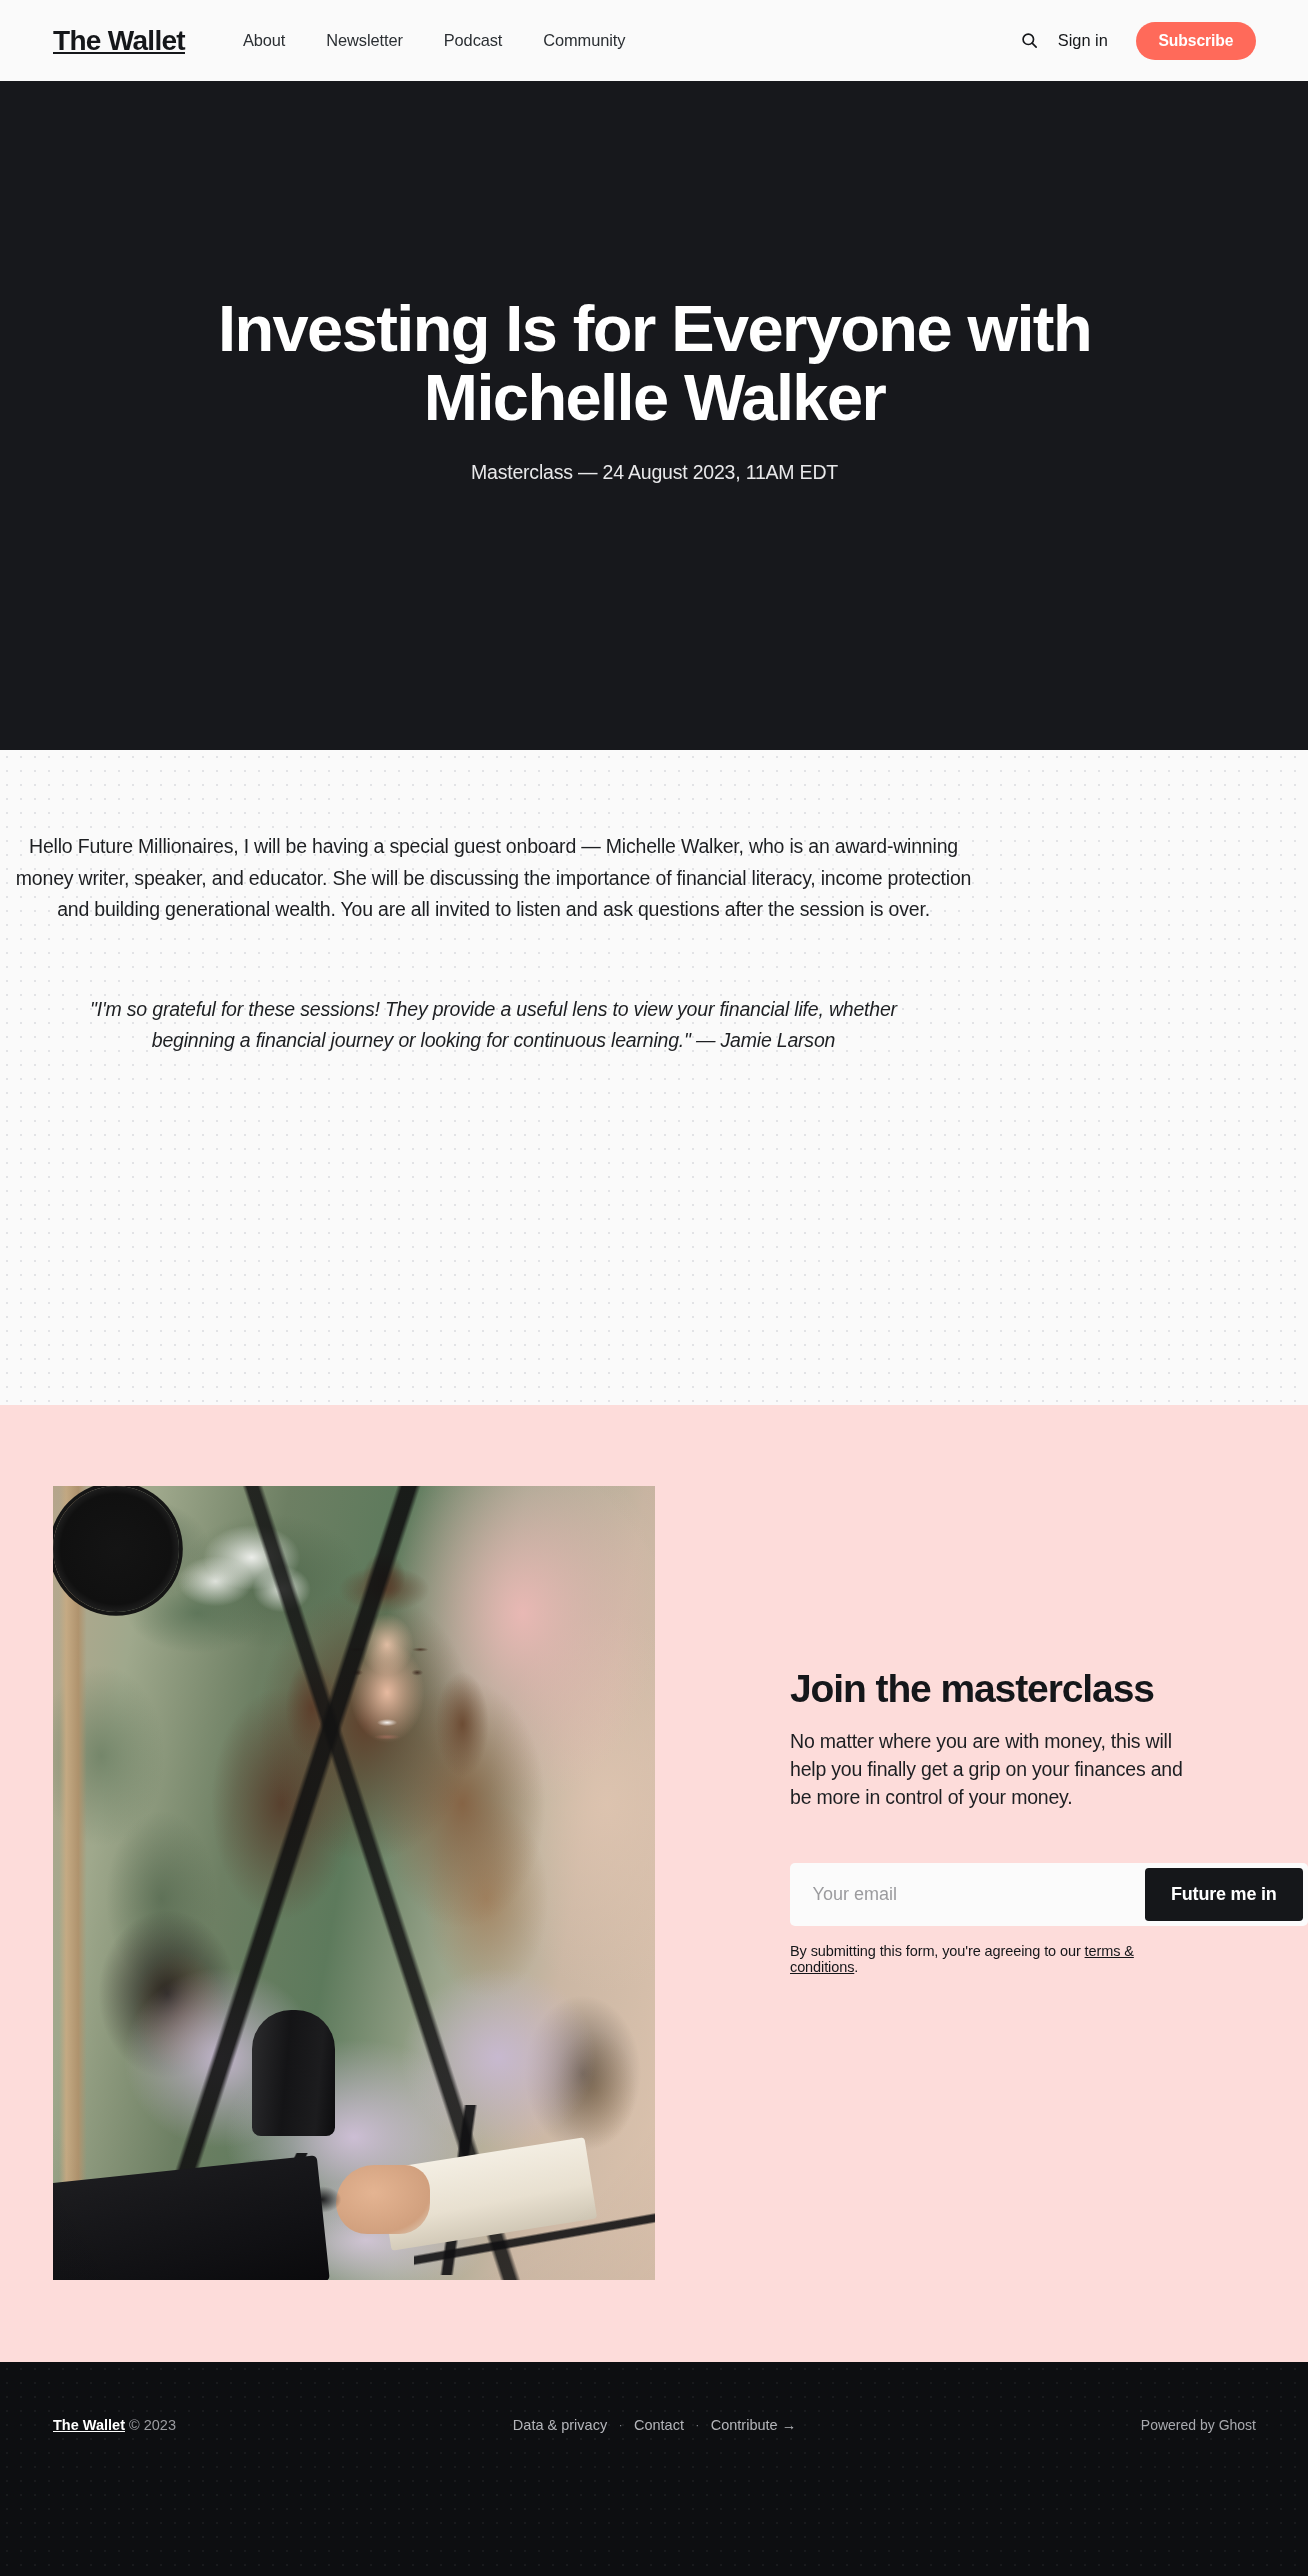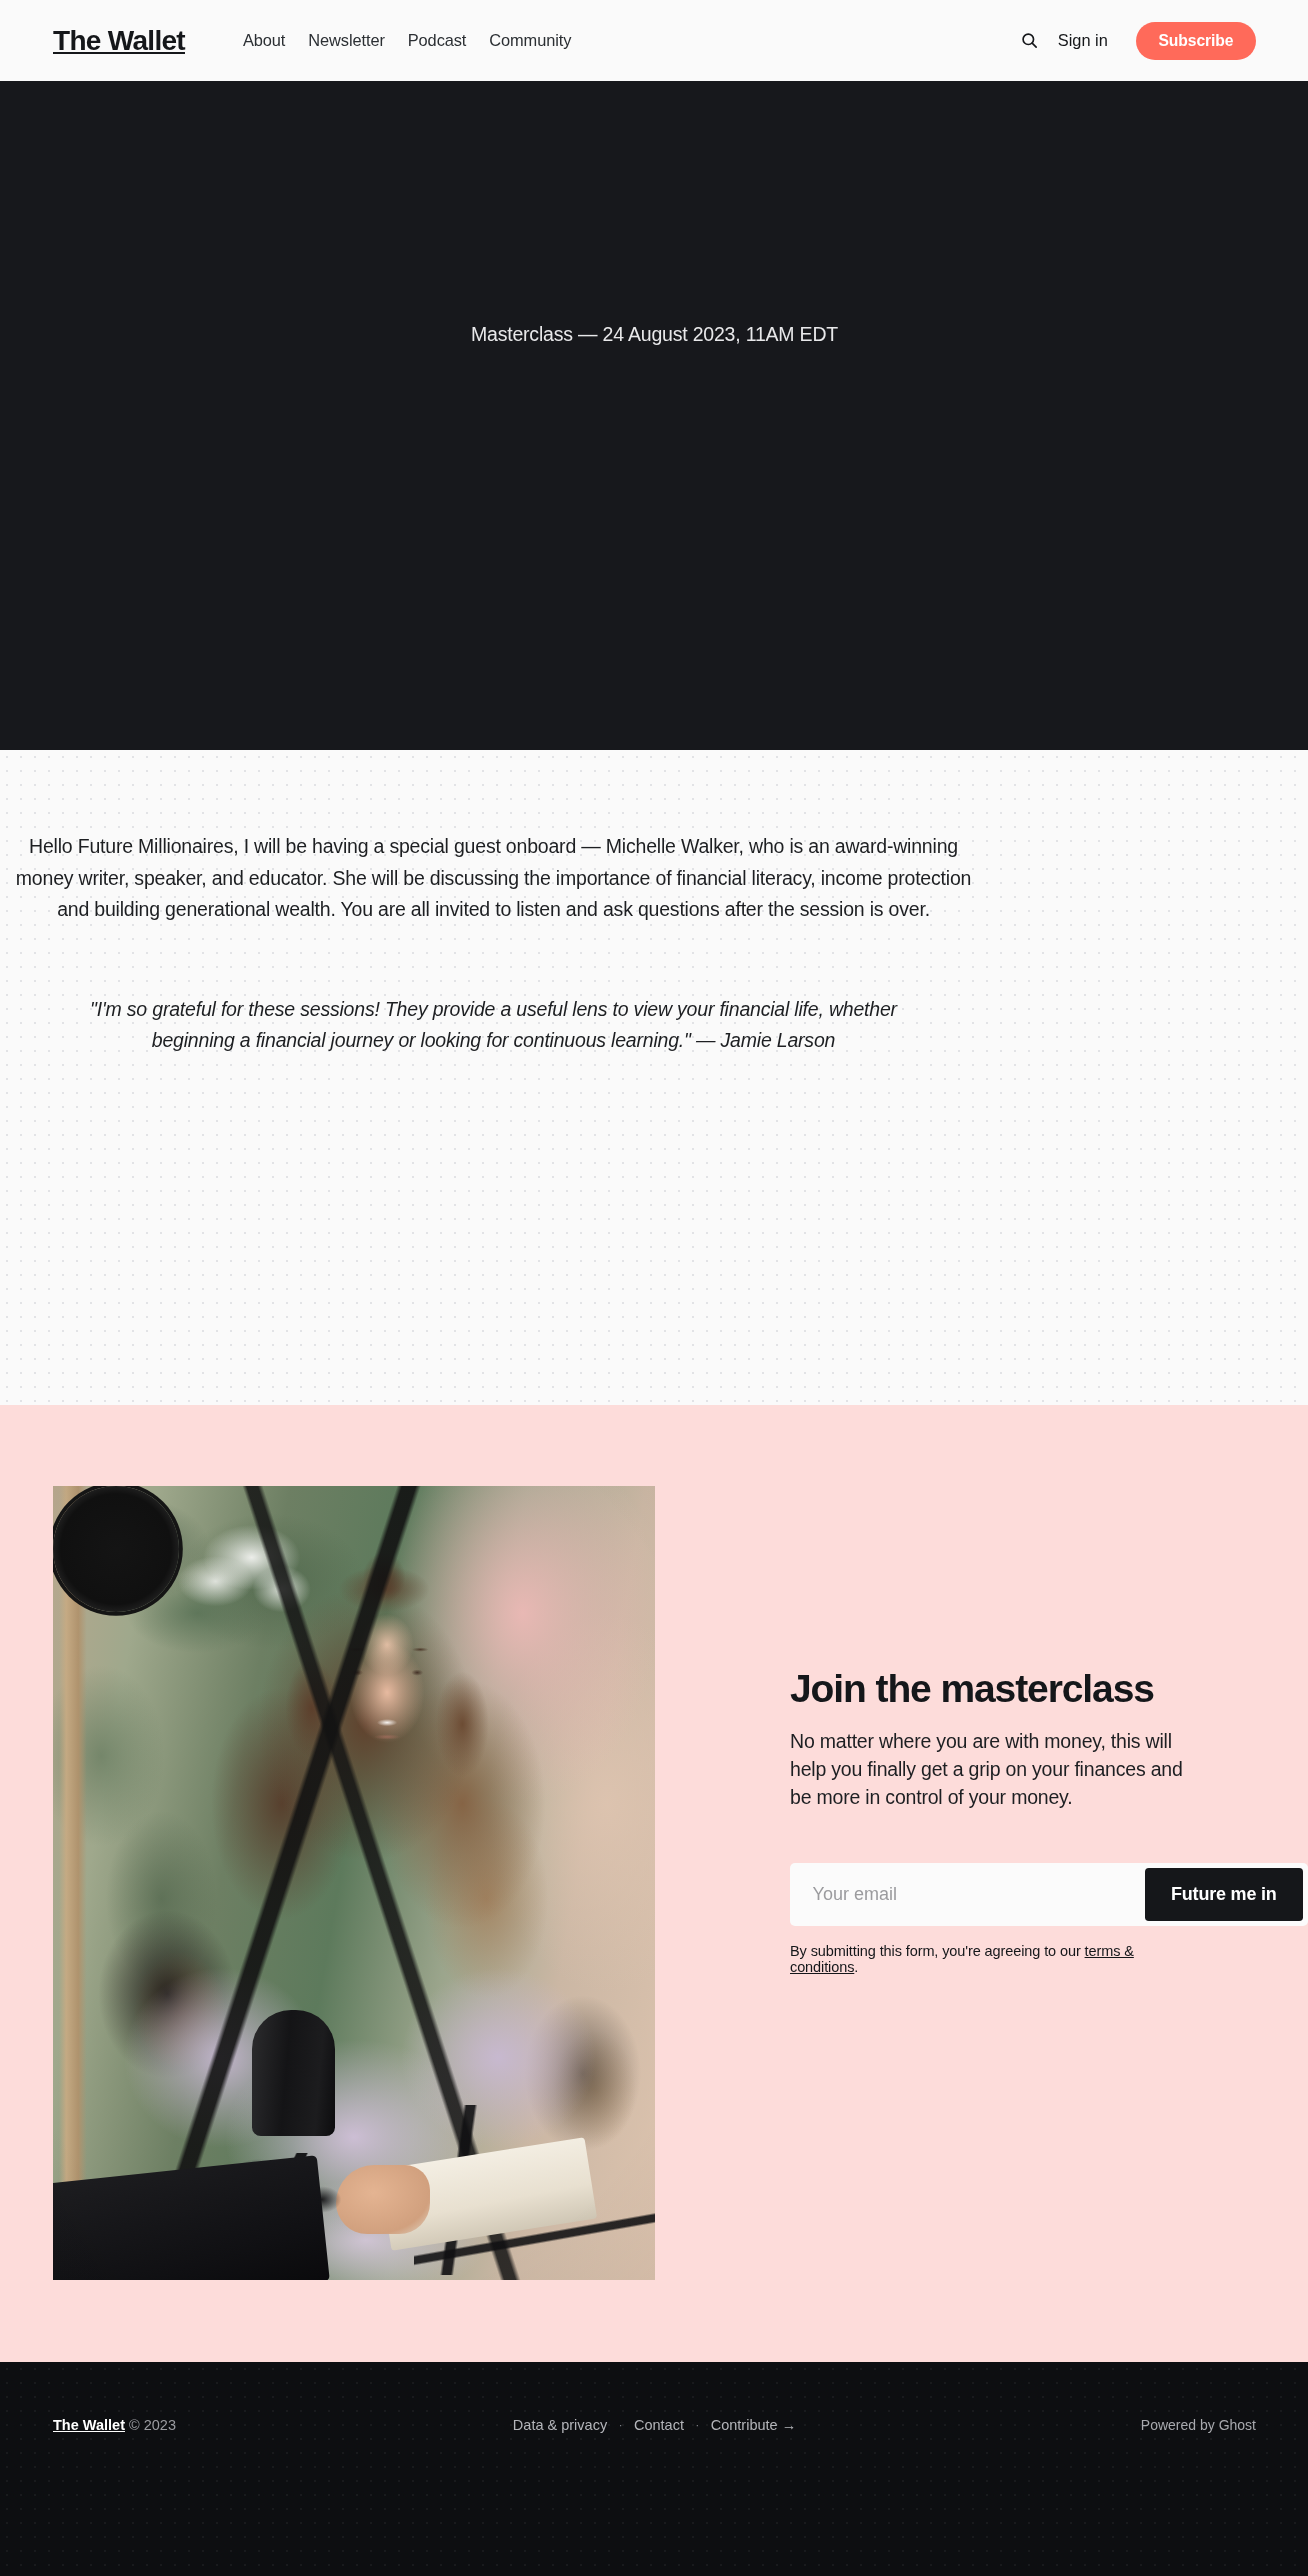--- a/index.html
+++ b/index.html
@@ -22,21 +22,21 @@
   }
   .brand {
     font-size: 28px;
     font-weight: 700;
     letter-spacing: -0.7px;
     color: #15171a;
     white-space: nowrap;
   }
   .main-nav {
     display: flex;
-    gap: 23px;
+    gap: 41px;
     margin-left: 58px;
   }
   .nav-link {
     font-size: 16.4px;
     color: #2b2f33;
     text-decoration: none;
     white-space: nowrap;
     letter-spacing: -0.1px;
   }
   .header-right {
@@ -406,20 +406,21 @@
         <circle cx="10.5" cy="10.5" r="6.6"></circle>
         <line x1="15.4" y1="15.4" x2="20.4" y2="20.4"></line>
       </svg>
     </span>
     <a class="signin-link" href="#">Sign in</a>
     <button class="subscribe-btn">Subscribe</button>
   </div>
 </header>
 
 <section class="hero">
+  <h1 class="hero-title">Investing Is for Everyone with Michelle Walker</h1>
   <div class="hero-meta">Masterclass — 24 August 2023, 11AM EDT</div>
 </section>
 
 <section class="post-body">
   <div class="post-inner">
     <p class="post-para">Hello Future Millionaires, I will be having a special guest onboard — Michelle Walker, who is an award-winning money writer, speaker, and educator. She will be discussing the importance of financial literacy, income protection and building generational wealth. You are all invited to listen and ask questions after the session is over.</p>
     <p class="post-quote">"I'm so grateful for these sessions! They provide a useful lens to view your financial life, whether beginning a financial journey or looking for continuous learning." — Jamie Larson</p>
   </div>
 </section>
 

